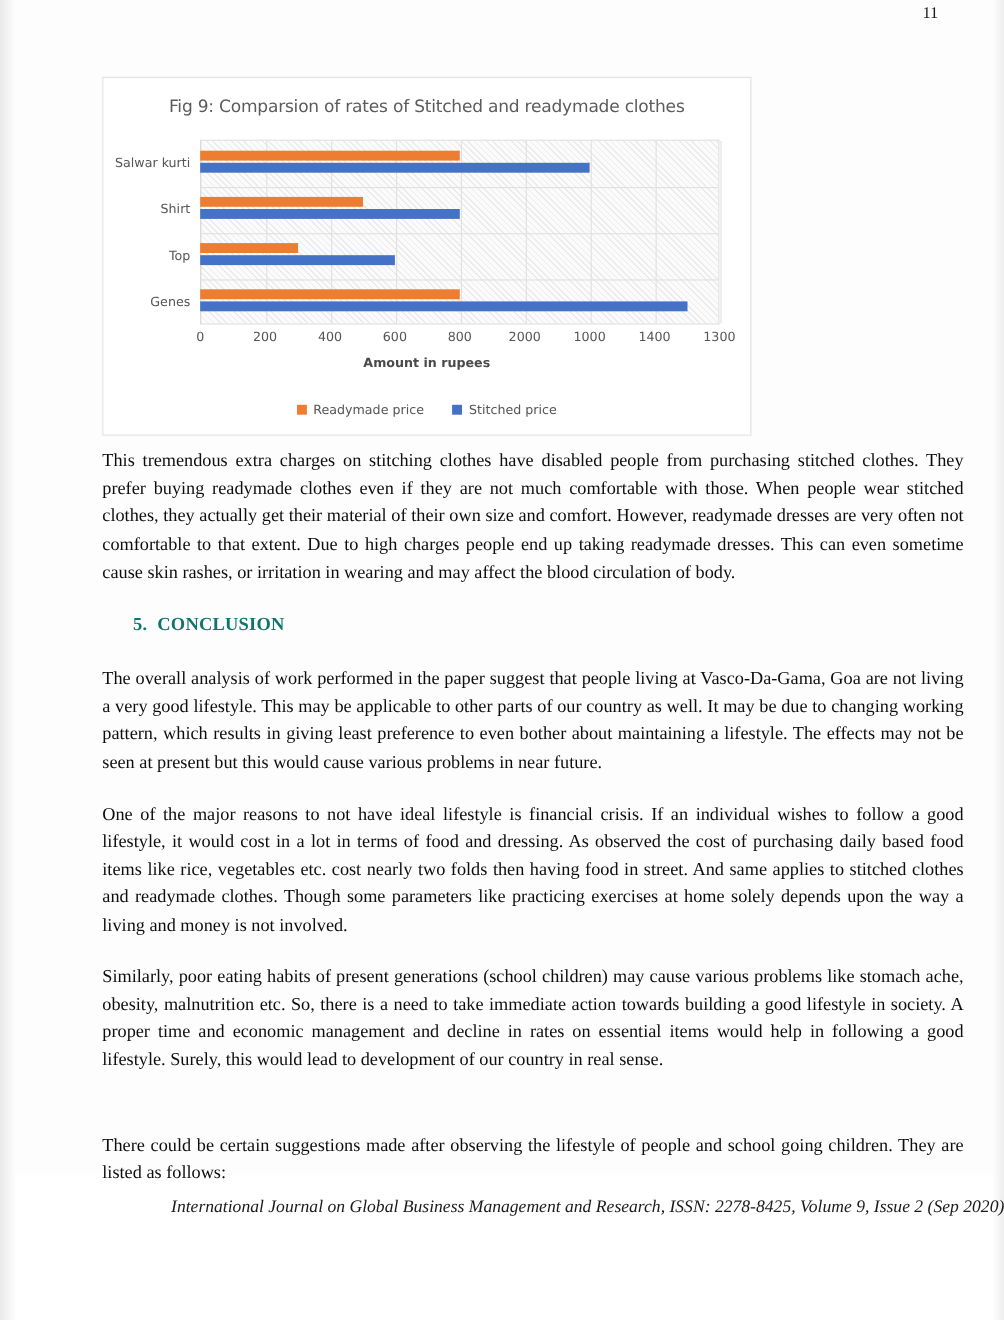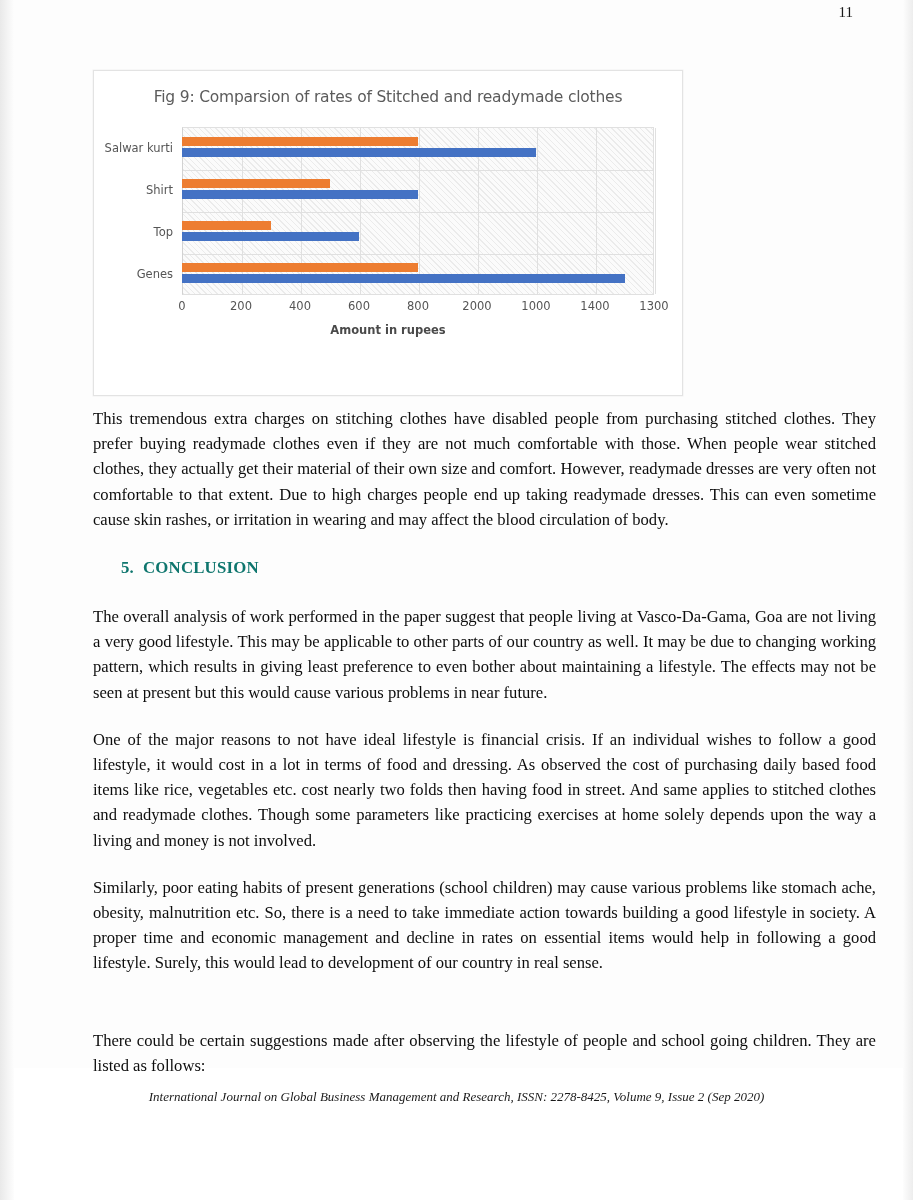--- a/index.html
+++ b/index.html
@@ -195,24 +195,24 @@
     color: #0f766e;
     padding-left: 28px;
     letter-spacing: 0.2px;
   }
   h2.section-heading .num { display: inline-block; width: 22px; }
 
   .footer {
     position: absolute;
     left: 0; right: 0;
     top: 1089px;
-    text-align: center;
+    text-align: right;
     font-family: "Liberation Serif", "DejaVu Serif", serif;
     font-style: italic;
-    font-size: 13px;
+    font-size: 16px;
     color: #1a1a1a;
   }
 </style>
 </head>
 <body>
 
 <div class="page">
 
   <div class="page-edge-left"></div>
   <div class="page-edge-right"></div>
@@ -267,20 +267,30 @@
         <span class="x-tick" style="left: 177px;">600</span>
         <span class="x-tick" style="left: 236px;">800</span>
         <span class="x-tick" style="left: 295px;">2000</span>
         <span class="x-tick" style="left: 354px;">1000</span>
         <span class="x-tick" style="left: 413px;">1400</span>
         <span class="x-tick" style="left: 472px;">1300</span>
       </div>
 
     <div class="x-axis-title">Amount in rupees</div>
 
+    <div class="legend" id="chart-legend">
+        <span class="legend-item">
+          <span class="legend-swatch" style="background: rgb(237, 125, 49);"></span>
+          <span>Readymade price</span>
+        </span>
+        <span class="legend-item">
+          <span class="legend-swatch" style="background: rgb(68, 114, 196);"></span>
+          <span>Stitched price</span>
+        </span>
+      </div>
   </div>
 
   <div class="body-col">
 
     <p class="para">This tremendous extra charges on stitching clothes have disabled people from purchasing stitched clothes. They prefer buying readymade clothes even if they are not much comfortable with those. When people wear stitched clothes, they actually get their material of their own size and comfort. However, readymade dresses are very often not comfortable to that extent. Due to high charges people end up taking readymade dresses. This can even sometime cause skin rashes, or irritation in wearing and may affect the blood circulation of body.</p>
 
     <div class="spacer-md"></div>
 
     <h2 class="section-heading">
       <span class="num">5.</span><span>CONCLUSION</span>

